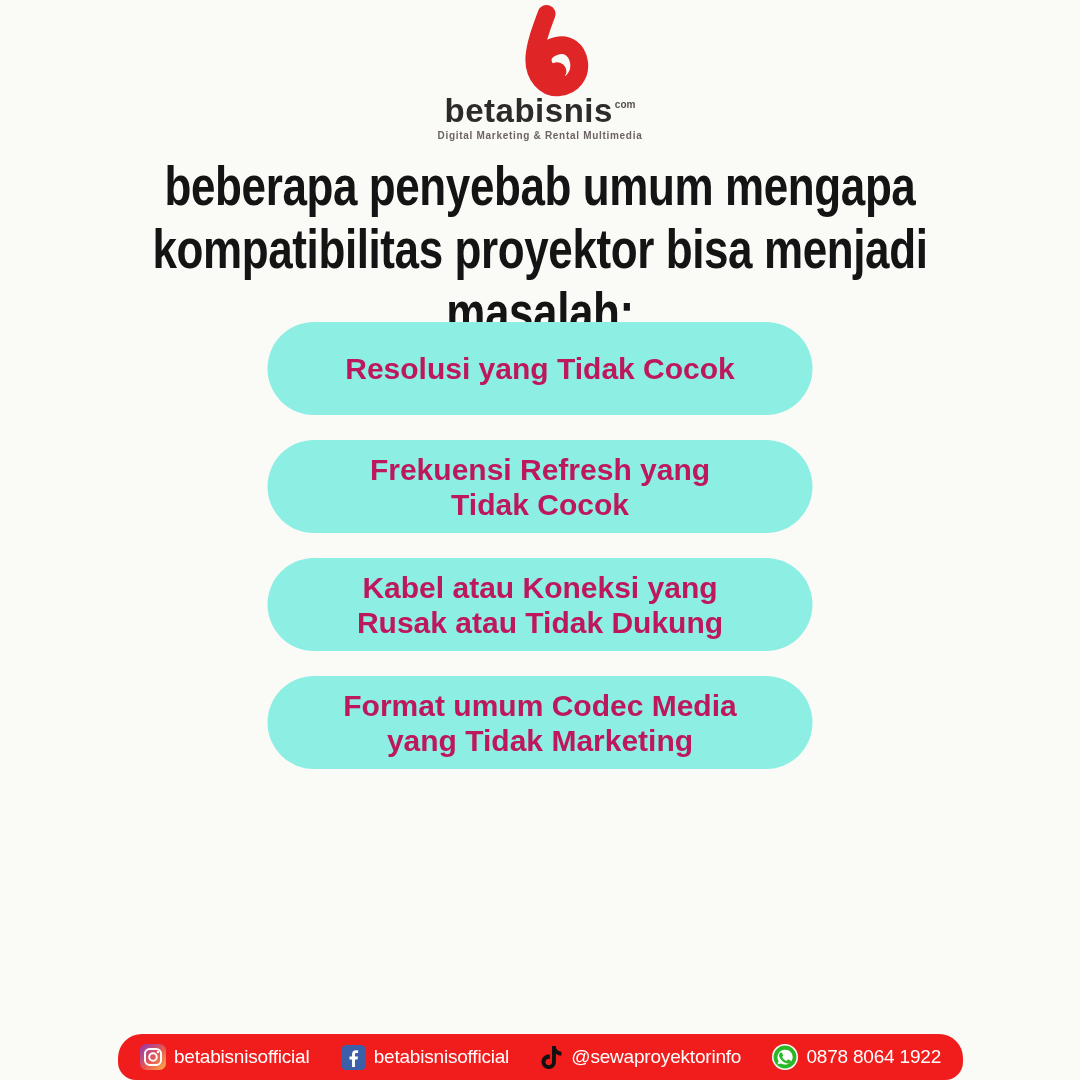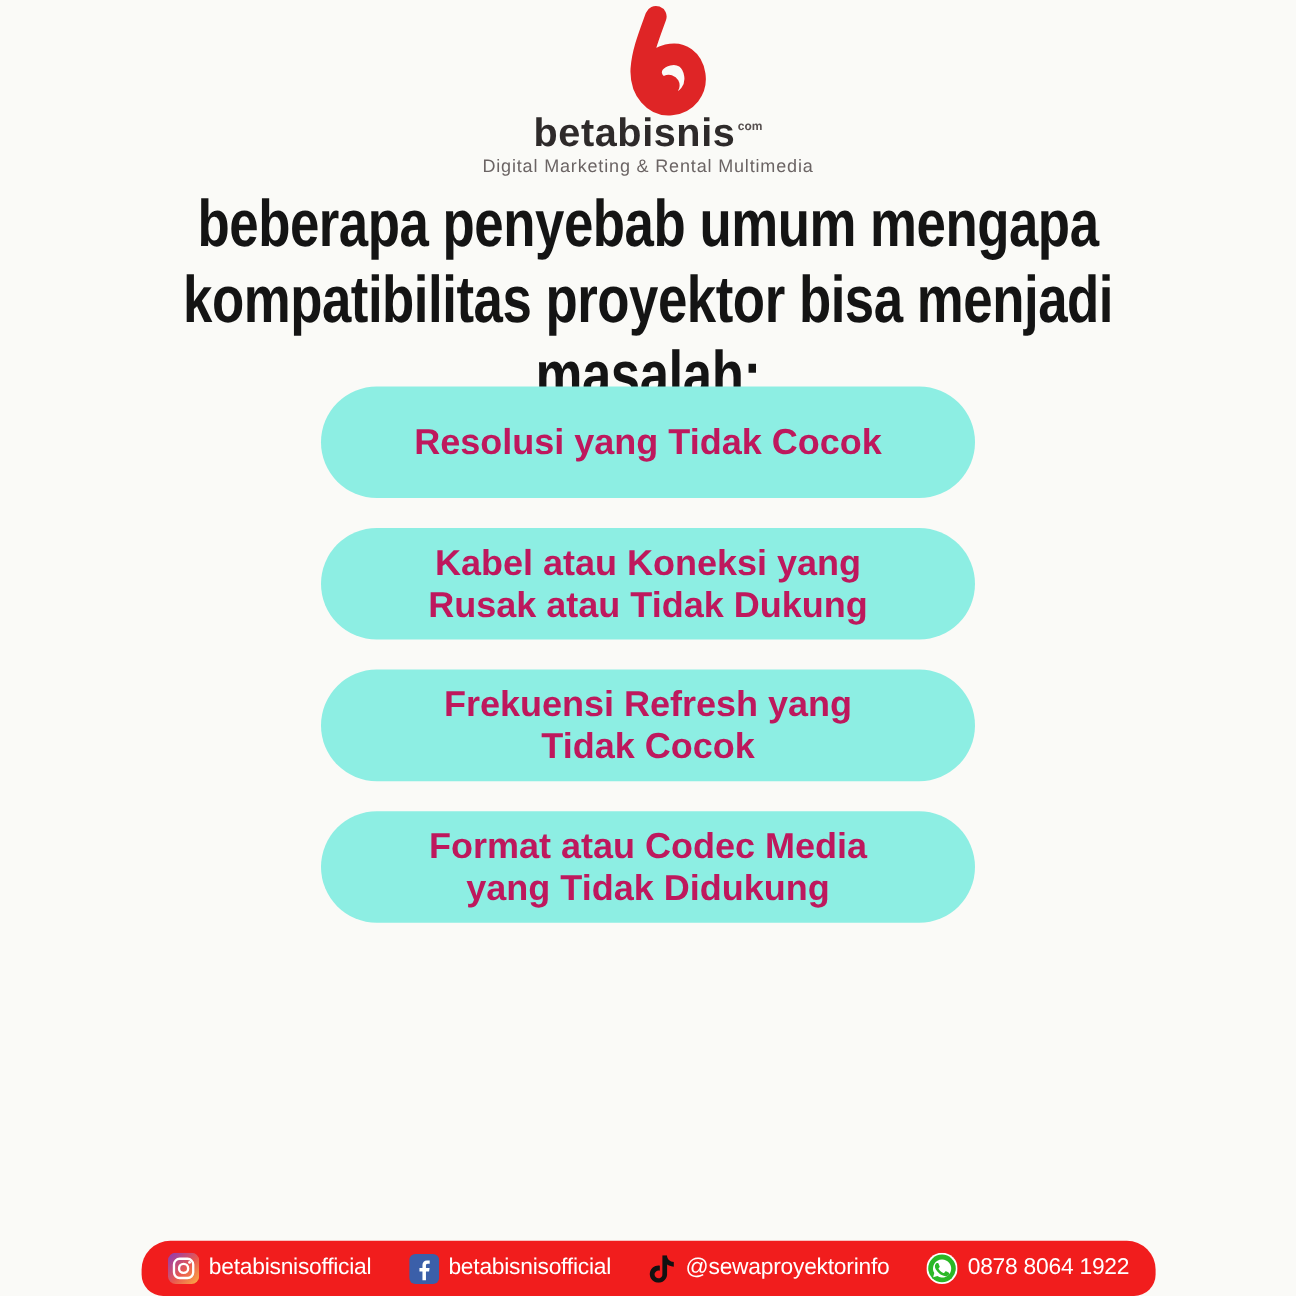--- a/index.html
+++ b/index.html
@@ -6,21 +6,21 @@
   .canvas{
     position:relative;width:1080px;height:1080px;margin:0 auto;
     background:#FAFAF7;overflow:hidden;
     font-family:"Liberation Sans", sans-serif;
   }
   
   .logo{position:absolute;top:4px;left:0;width:100%;text-align:center;}
   .logo svg{display:block;margin:0 auto;}
   .wordmark{margin-top:-4px;font-weight:bold;font-size:33px;letter-spacing:.5px;color:#2e2a2a;line-height:1;}
   .wordmark sup{font-size:10px;font-weight:bold;color:#575050;letter-spacing:0;margin-left:2px;vertical-align:14px;}
-  .tagline{margin-top:3px;font-size:15px;letter-spacing:.7px;color:#6b6464;}
+  .tagline{margin-top:3px;font-size:10px;letter-spacing:.7px;color:#6b6464;font-weight:bold;}
   
   .heading{
     position:absolute;top:118px;left:0;width:1080px;text-align:center;
     font-weight:bold;font-size:55px;line-height:63px;color:#141414;
     transform:scaleX(.8);transform-origin:50% 0;letter-spacing:-.5px;
   }
   
   .pills{position:absolute;top:322px;left:50%;transform:translateX(-50%);
     display:flex;flex-direction:column;gap:25px;}
   .pill{
@@ -62,30 +62,30 @@
     <div>kompatibilitas proyektor bisa menjadi</div>
     <div>masalah:</div>
   </h1>
 
   <main class="pills">
     <div class="pill">
       <span>Resolusi yang Tidak Cocok</span>
       <span></span>
     </div>
     <div class="pill">
+      <span>Frekuensi Refresh yang</span>
+      <span>Tidak Cocok</span>
+    </div>
+    <div class="pill">
       <span>Kabel atau Koneksi yang</span>
       <span>Rusak atau Tidak Dukung</span>
     </div>
     <div class="pill">
-      <span>Frekuensi Refresh yang</span>
-      <span>Tidak Cocok</span>
-    </div>
-    <div class="pill">
-      <span>Format atau Codec Media</span>
-      <span>yang Tidak Didukung</span>
+      <span>Format umum Codec Media</span>
+      <span>yang Tidak Marketing</span>
     </div>
   </main>
 
   <footer class="social-bar">
 
     <div class="social-item">
       <svg width="26" height="26" viewBox="0 0 24 24">
         <defs>
           <linearGradient id="ig" x1="0" y1="0" x2="1" y2="1">
             <stop offset="0" stop-color="#8a3ab9"></stop>

